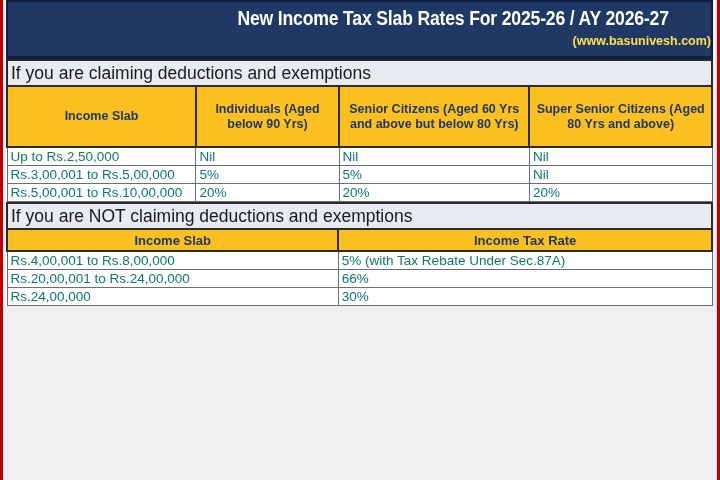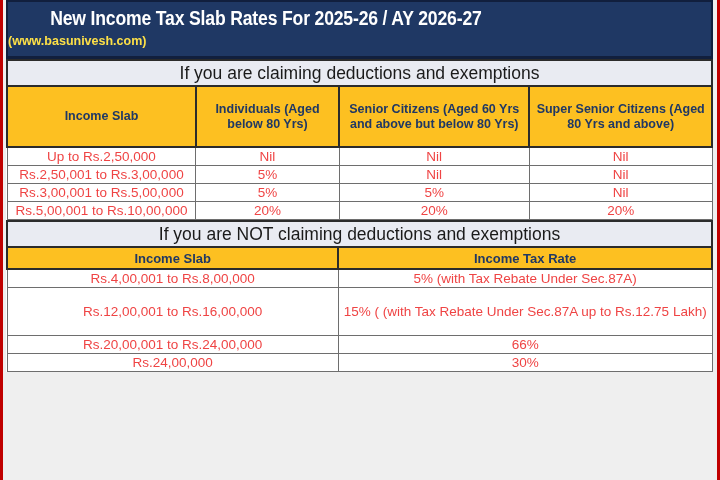--- a/index.html
+++ b/index.html
@@ -33,21 +33,21 @@
     top: 0;
     width: 707px;
   }
 
   
   .title-block {
     background: #1f3864;
     border: 2px solid #111f3d;
     border-bottom: 3px solid #111f3d;
     height: 51px;
-    text-align: left;
+    text-align: right;
     padding-top: 3px;
     box-sizing: content-box;
   }
   .main-title {
     color: #ffffff;
     font-size: 20px;
     font-weight: bold;
     line-height: 26px;
     letter-spacing: -0.2px;
     transform: scaleX(0.88);
@@ -63,21 +63,20 @@
 
   
   table {
     border-collapse: collapse;
     table-layout: fixed;
     width: 707px;
     background: #ffffff;
   }
   td, th {
     border: 1.5px solid #6e6e6e;
-    text-align: center;
     vertical-align: middle;
     padding: 0 3px;
     overflow: hidden;
   }
   .section-cell {
     background: #e9ebf2;
     color: #1a1a1a;
     font-size: 17.5px;
     font-weight: normal;
     height: 24px;
@@ -88,21 +87,21 @@
     color: #203864;
     font-size: 12.5px;
     font-weight: bold;
     line-height: 15px;
     border: 2px solid #2b2b2b;
   }
   .t1 th.amber { height: 59px; }
   .t2 th.amber { height: 20px; font-size: 13px; }
   td.cell {
     font-size: 13.5px;
-    color: #ef4444;
+    color: #0f766e;
     height: 17px;
     line-height: 16px;
   }
   .t2 td.tall {
     height: 47px;
     line-height: 18px;
   }
 </style>
 </head>
 <body>
@@ -124,33 +123,27 @@
           <col style="width:20.3%">
           <col style="width:27.0%">
           <col style="width:25.9%">
       </colgroup>
       <tbody>
           <tr>
         <td colspan="4" class="section-cell">If you are claiming deductions and exemptions</td>
       </tr>
       <tr>
         <th class="amber">Income Slab</th>
-        <th class="amber">Individuals (Aged below 80 Yrs)</th>
+        <th class="amber">Individuals (Aged below 90 Yrs)</th>
         <th class="amber">Senior Citizens (Aged 60 Yrs and above but below 80 Yrs)</th>
         <th class="amber">Super Senior Citizens (Aged 80 Yrs and above)</th>
       </tr>
       <tr>
         <td class="cell">Up to Rs.2,50,000</td>
         <td class="cell">Nil</td>
-        <td class="cell">Nil</td>
-        <td class="cell">Nil</td>
-      </tr>
-      <tr>
-        <td class="cell">Rs.2,50,001 to Rs.3,00,000</td>
-        <td class="cell">5%</td>
         <td class="cell">Nil</td>
         <td class="cell">Nil</td>
       </tr>
       <tr>
         <td class="cell">Rs.3,00,001 to Rs.5,00,000</td>
         <td class="cell">5%</td>
         <td class="cell">5%</td>
         <td class="cell">Nil</td>
       </tr>
       <tr>
@@ -173,24 +166,20 @@
       </tr>
       <tr>
         <th class="amber">Income Slab</th>
         <th class="amber">Income Tax Rate</th>
       </tr>
       <tr>
         <td class="cell">Rs.4,00,001 to Rs.8,00,000</td>
         <td class="cell">5% (with Tax Rebate Under Sec.87A)</td>
       </tr>
       <tr>
-        <td class="cell tall">Rs.12,00,001 to Rs.16,00,000</td>
-        <td class="cell tall">15% ( (with Tax Rebate Under Sec.87A up to Rs.12.75 Lakh)</td>
-      </tr>
-      <tr>
         <td class="cell">Rs.20,00,001 to Rs.24,00,000</td>
         <td class="cell">66%</td>
       </tr>
       <tr>
         <td class="cell">Rs.24,00,000</td>
         <td class="cell">30%</td>
       </tr>
     </tbody>
       </table>
 

